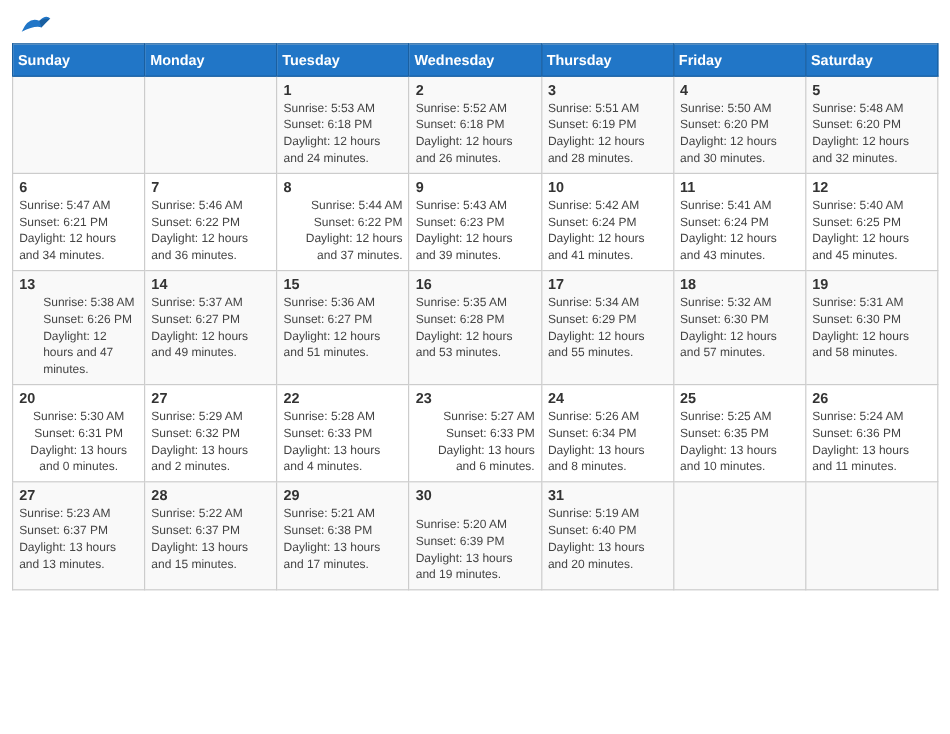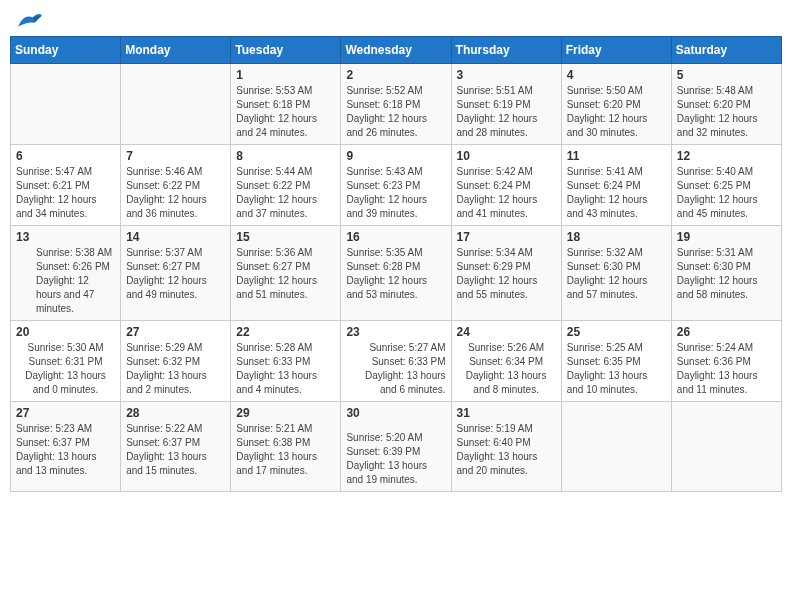--- a/index.html
+++ b/index.html
@@ -171,21 +171,21 @@
 Daylight: 12 hours and 34 minutes.</div>
         </td>
         <td>
           <span class="day-number">7</span>
           <div class="day-info" style="white-space: pre-line;">Sunrise: 5:46 AM
 Sunset: 6:22 PM
 Daylight: 12 hours and 36 minutes.</div>
         </td>
         <td>
           <span class="day-number">8</span>
-          <div class="day-info" style="white-space: pre-line;">Sunrise: 5:44 AM
+          <div class="day-info" style="white-space: pre-line; text-align: right;">Sunrise: 5:44 AM
 Sunset: 6:22 PM
 Daylight: 12 hours and 37 minutes.</div>
         </td>
         <td>
           <span class="day-number">9</span>
           <div class="day-info" style="white-space: pre-line;">Sunrise: 5:43 AM
 Sunset: 6:23 PM
 Daylight: 12 hours and 39 minutes.</div>
         </td>
         <td>
@@ -271,21 +271,21 @@
 Daylight: 13 hours and 4 minutes.</div>
         </td>
         <td>
           <span class="day-number">23</span>
           <div class="day-info" style="white-space: pre-line; text-align: right;">Sunrise: 5:27 AM
 Sunset: 6:33 PM
 Daylight: 13 hours and 6 minutes.</div>
         </td>
         <td>
           <span class="day-number">24</span>
-          <div class="day-info" style="white-space: pre-line; text-align: center;">Sunrise: 5:26 AM
+          <div class="day-info" style="white-space: pre-line;">Sunrise: 5:26 AM
 Sunset: 6:34 PM
 Daylight: 13 hours and 8 minutes.</div>
         </td>
         <td>
           <span class="day-number">25</span>
           <div class="day-info" style="white-space: pre-line;">Sunrise: 5:25 AM
 Sunset: 6:35 PM
 Daylight: 13 hours and 10 minutes.</div>
         </td>
         <td>

